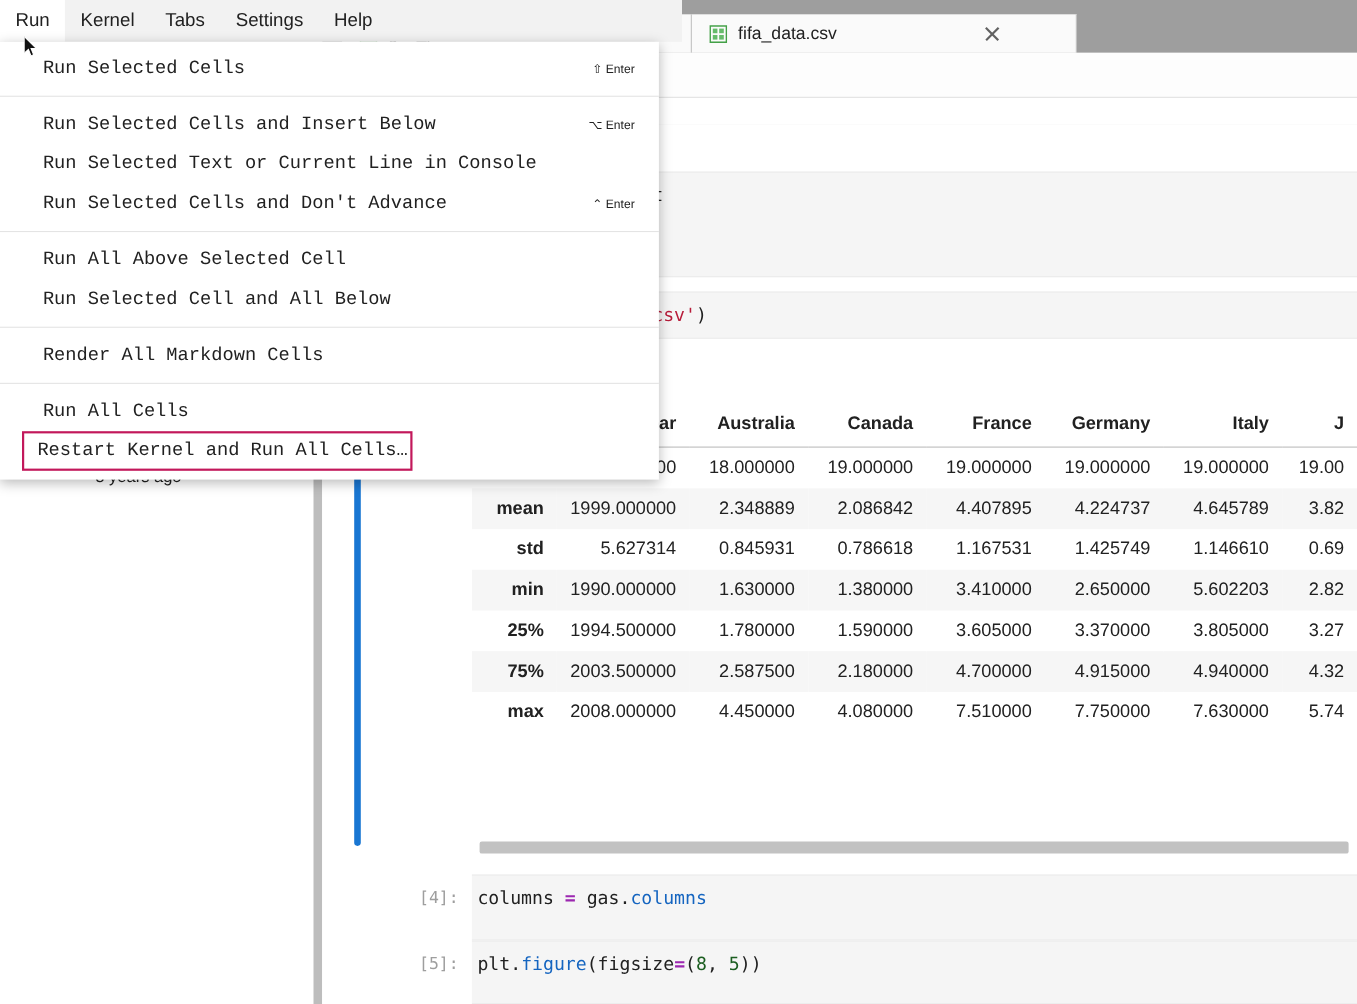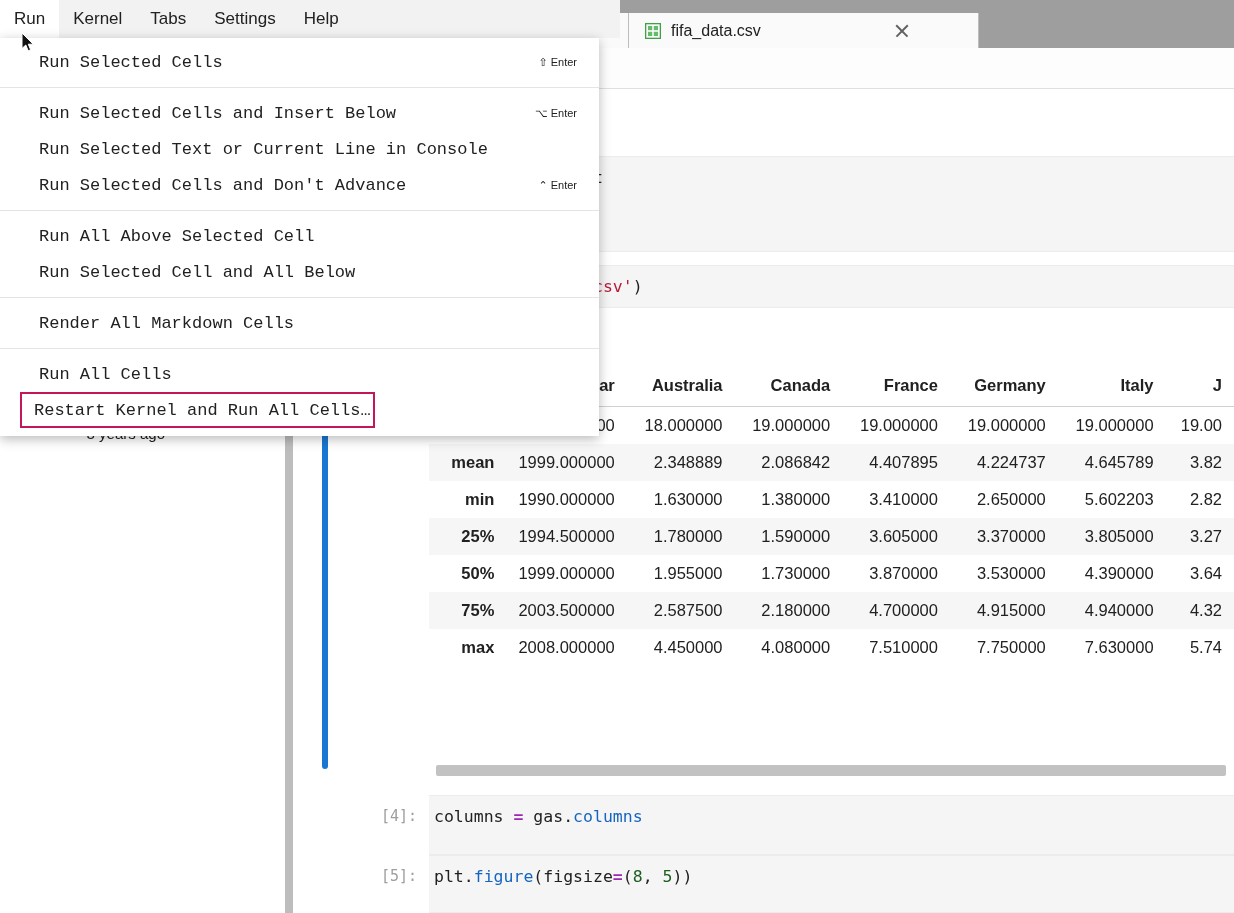--- a/index.html
+++ b/index.html
@@ -451,50 +451,50 @@
               <th>mean</th>
               <td>1999.000000</td>
               <td>2.348889</td>
               <td>2.086842</td>
               <td>4.407895</td>
               <td>4.224737</td>
               <td>4.645789</td>
               <td>3.82</td>
             </tr>
             <tr>
+              <th>std</th>
+              <td>5.627314</td>
+              <td>0.845931</td>
+              <td>0.786618</td>
+              <td>1.167531</td>
+              <td>1.425749</td>
+              <td>1.146610</td>
+              <td>0.69</td>
+            </tr>
+            <tr>
               <th>min</th>
               <td>1990.000000</td>
               <td>1.630000</td>
               <td>1.380000</td>
               <td>3.410000</td>
               <td>2.650000</td>
               <td>5.602203</td>
               <td>2.82</td>
             </tr>
             <tr>
               <th>25%</th>
               <td>1994.500000</td>
               <td>1.780000</td>
               <td>1.590000</td>
               <td>3.605000</td>
               <td>3.370000</td>
               <td>3.805000</td>
               <td>3.27</td>
             </tr>
             <tr>
-              <th>50%</th>
-              <td>1999.000000</td>
-              <td>1.955000</td>
-              <td>1.730000</td>
-              <td>3.870000</td>
-              <td>3.530000</td>
-              <td>4.390000</td>
-              <td>3.64</td>
-            </tr>
-            <tr>
               <th>75%</th>
               <td>2003.500000</td>
               <td>2.587500</td>
               <td>2.180000</td>
               <td>4.700000</td>
               <td>4.915000</td>
               <td>4.940000</td>
               <td>4.32</td>
             </tr>
             <tr>

